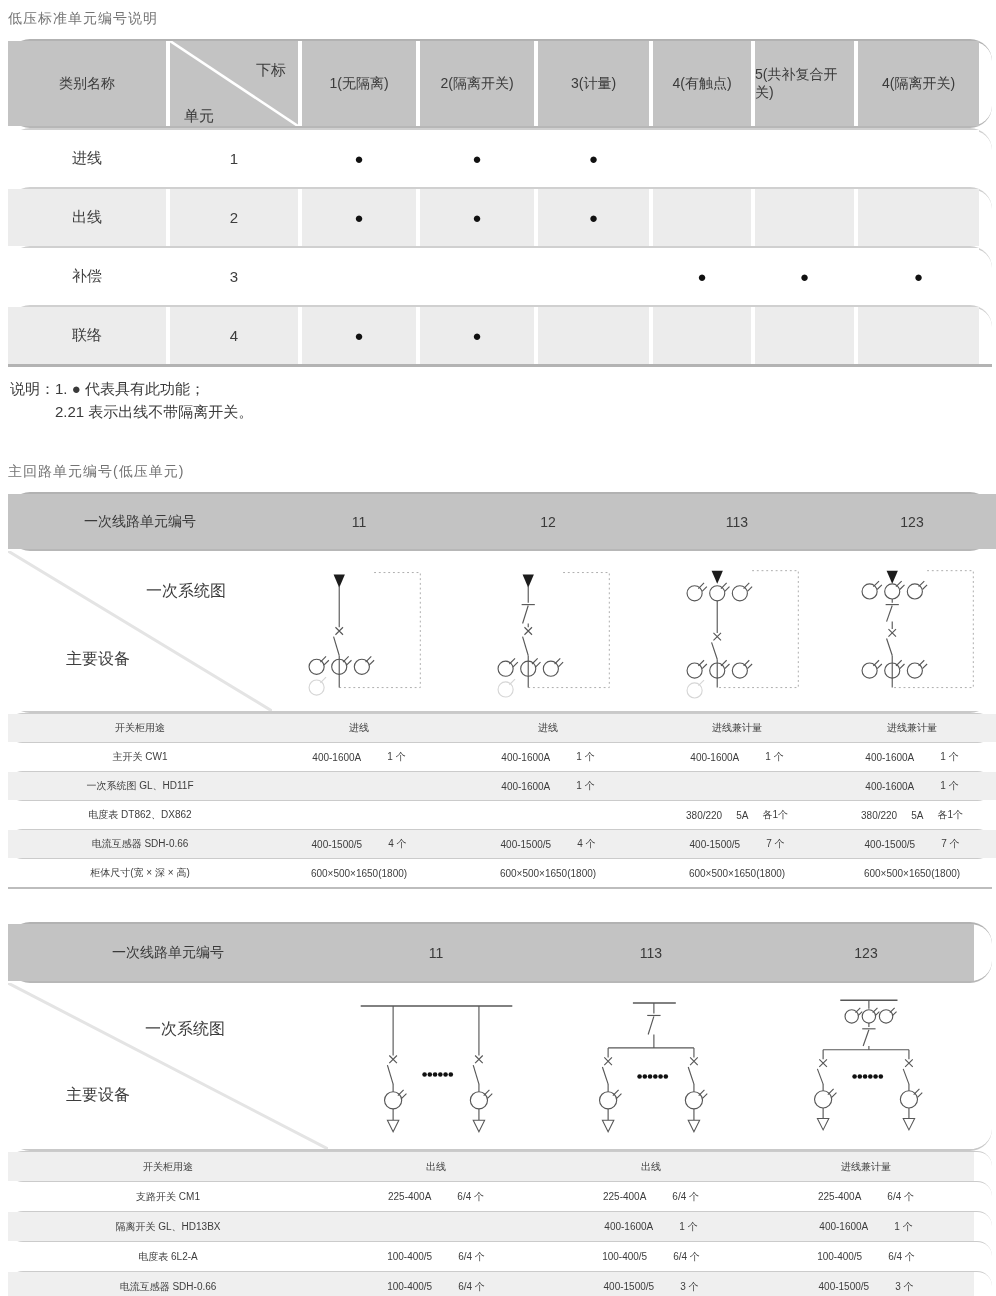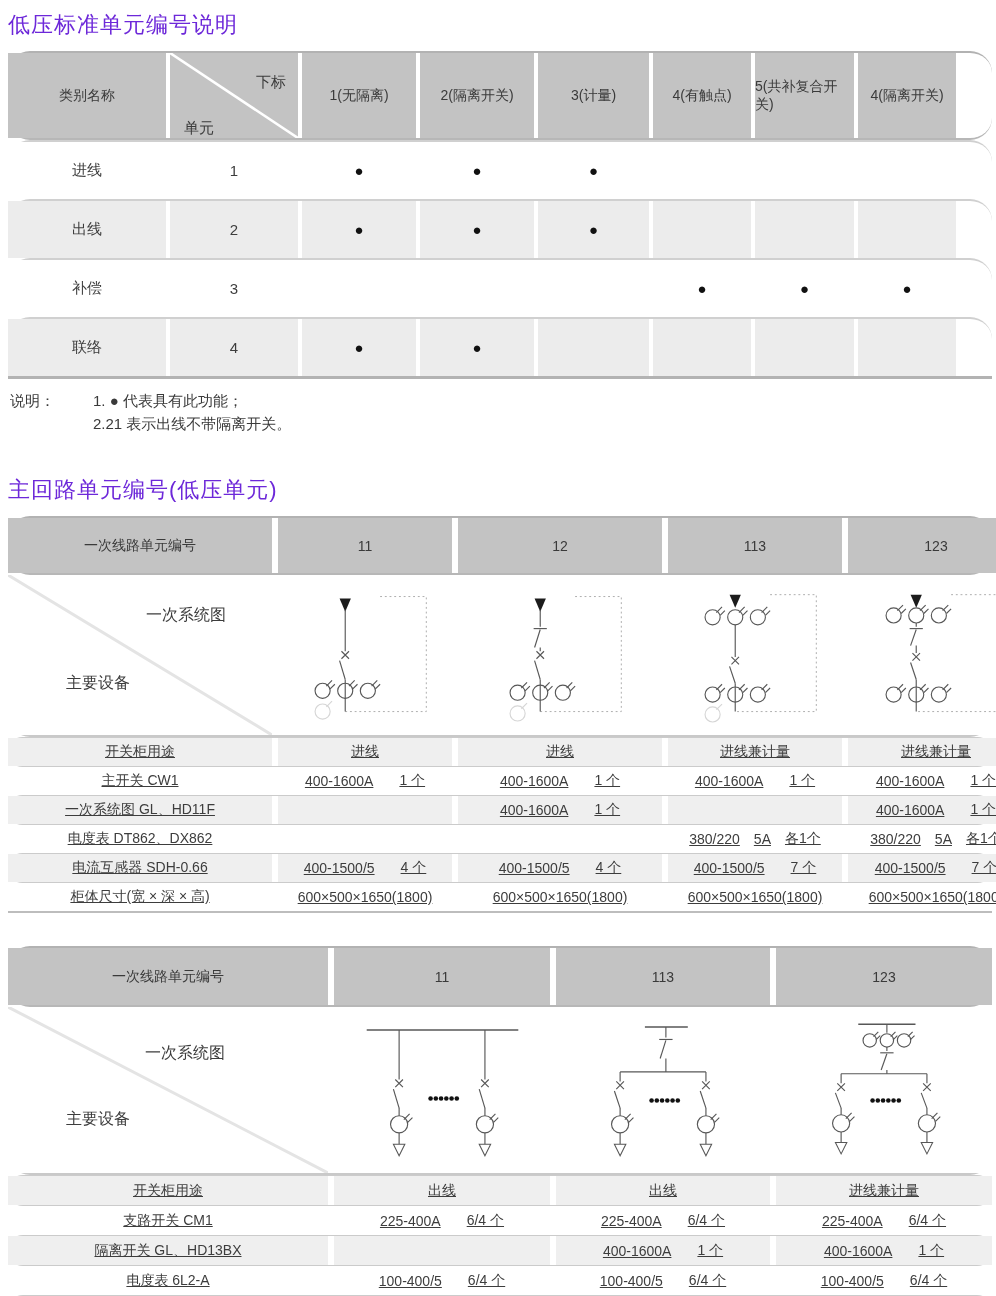--- a/index.html
+++ b/index.html
@@ -1,70 +1,70 @@
 <!DOCTYPE html>
 <html><head>
 <meta charset="utf-8">
 <style>
   html,body{margin:0;padding:0;background:#fff;}
   body{width:996px;font-family:"Liberation Sans","DejaVu Sans",sans-serif;color:#3d3d3d;}
   .page{padding:10px 4px 6px 8px;}
 
-  .sec-title{font-size:22px;color:#6d28d9;font-weight:400;margin:0 0 11px 0;letter-spacing:1px;}
+  .sec-title{font-size:14px;color:#737373;font-weight:400;margin:0 0 11px 0;letter-spacing:1px;}
 
   
   .row{display:flex;border-radius:22px;}
   .cell{box-sizing:border-box;flex:0 0 auto;display:flex;align-items:center;justify-content:center;}
   .hdr{border-top:2px solid #b2b2b2;border-bottom:2px solid #b7b7b7;}
   .hdr .cell{background:#c3c3c3;font-size:14px;color:#3a3a3a;}
 
   
   .t1 .row{gap:4px;}
   .t1{border-bottom:3px solid #b3b3b3;}
   .t1 .hdr{height:85px;}
   .t1 .c0{width:158px}.t1 .c1{width:128px}.t1 .c2{width:114px}.t1 .c3{width:114px}
-  .t1 .c4{width:111px}.t1 .c5{width:98px}.t1 .c6{width:99px}.t1 .c7{width:98px}
+  .t1 .c4{width:111px}.t1 .c5{width:98px}.t1 .c6{width:99px}.t1 .c7{width:121px}
   .t1 .brow{height:57px;border-top:2px solid #d0d0d0;}
   .t1 .brow .cell{background:#fff;font-size:15px;}
   .t1 .brow.alt .cell{background:#ececec;}
   .dotc{font-size:12px;color:#111;}
   .diagcell{position:relative;overflow:hidden;}
   .diagcell svg{position:absolute;left:0;top:0;width:100%;height:100%;}
   .diagcell .dt{position:absolute;top:20px;right:12px;font-size:15px;}
   .diagcell .db{position:absolute;bottom:0;left:14px;font-size:15px;}
 
   
-  .t2 .row,.t3 .row{gap:6px;}
+  .t2 .row,.t3 .row{}
   .t2,.t3{border-bottom:2px solid #bdbdbd;}
   .t2 .hdr{height:55px;}
   .t3 .hdr{height:57px;}
   .t2 .c0{width:264px}.t2 .c1{width:174px}.t2 .c2{width:204px}.t2 .c3{width:174px}.t2 .c4{width:176px}
   .t3 .c0{width:320px}.t3 .c1{width:216px}.t3 .c2{width:214px}.t3 .c3{width:216px}
   .drow{border-bottom:2px solid #c9c9c9;}
   .t2 .drow{height:160px;}
   .t3 .drow{height:166px;}
   .dlabel{position:relative;background:#fff;}
   .dlabel svg{position:absolute;left:0;top:0;width:100%;height:100%;}
   .dlabel .lt{position:absolute;font-size:16px;}
   .t2 .lt.top{top:30px;left:138px;}
   .t2 .lt.bot{top:98px;left:58px;}
   .t3 .lt.top{top:36px;left:137px;}
   .t3 .lt.bot{top:102px;left:58px;}
   .dcell{background:#fff;}
   .vrow{height:28px;border-top:1px solid #cbcbcb;}
   .t3 .vrow{height:29px;}
   .vrow:first-of-type{border-top:none;}
-  .vrow .cell{background:#fff;font-size:14px;text-decoration:underline;}
+  .vrow .cell{background:#fff;font-size:10px;}
   .vrow.alt .cell{background:#efefef;}
   .vcell{gap:26px;}
   .vcell span{white-space:nowrap;}
   .vcell.tri{gap:14px;}
 
   
-  .notes{display:flex;font-size:15px;line-height:1.5;margin:11px 0 40px 2px;color:#3a3a3a;gap:38px;}
+  .notes{display:flex;font-size:15px;line-height:1.5;margin:11px 0 40px 2px;color:#3a3a3a;}
   .notes .nl{flex:0 0 auto;}
   .notes .nb div{white-space:pre;}
 
   .gap-mid{height:33px;}
 
   
   .csvg line,.csvg path,.csvg circle{stroke:#575757;stroke-width:1.2;fill:none;}
   .csvg .arrow{fill:#1c1c1c;stroke:none;}
   .csvg .oarrow{fill:#fff;stroke:#575757;stroke-width:1.1;}
   .csvg .dash{stroke:#a9a9a9;stroke-width:1;stroke-dasharray:2 3;}

